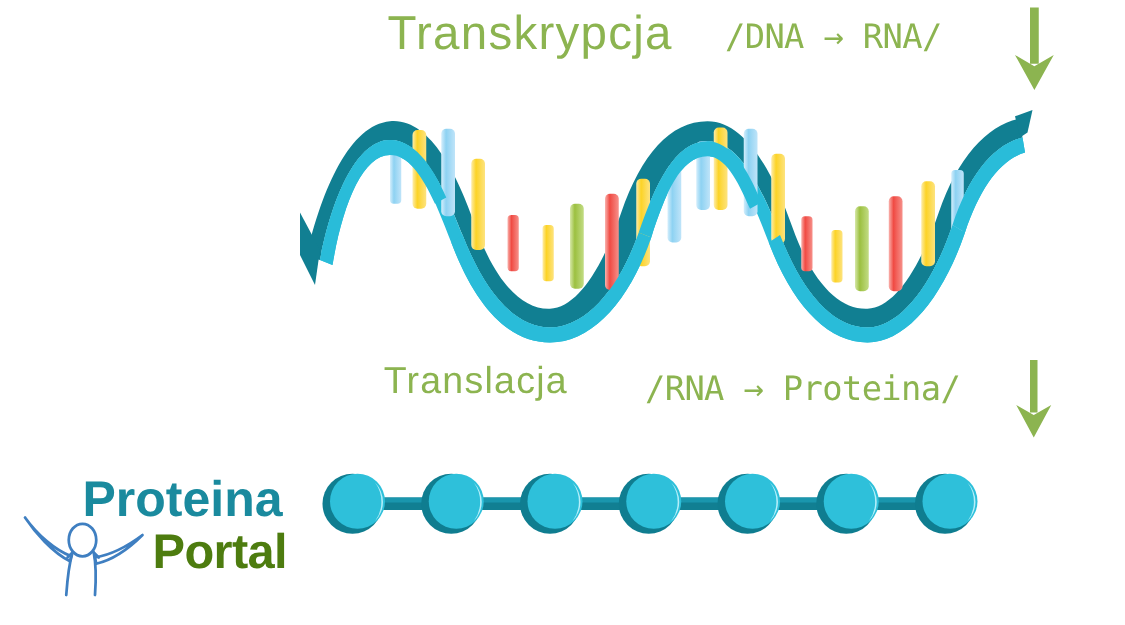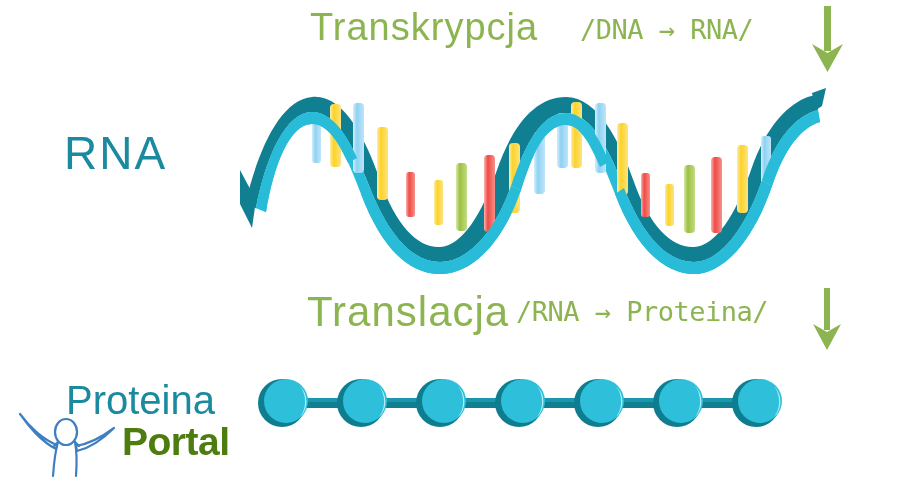--- a/index.html
+++ b/index.html
@@ -31,21 +31,21 @@
   }
   #transkrypcja-formula {
     left: 566px; top: 14px;
     font-size: 27px;
     font-family: "DejaVu Sans Mono", monospace;
     letter-spacing: -0.5px;
     margin-left: 14px;
   }
   #translacja-label {
     left: 307px; top: 288px;
-    font-size: 42px;
+    font-size: 30px;
     letter-spacing: 1px;
     text-align: right;
   }
   #translacja-formula {
     left: 516px; top: 296px;
     font-size: 27px;
     font-family: "DejaVu Sans Mono", monospace;
     letter-spacing: -0.5px;
   }
 
@@ -67,21 +67,21 @@
     position: absolute;
     left: 14px; top: 378px;
     width: 250px; height: 118px;
   }
   #logo-proteina {
     position: absolute;
     left: 52px; top: 0px;
     font-size: 40px;
     color: #1a8a9e;
     font-family: "Liberation Sans", sans-serif;
-    font-weight: 400;
+    font-weight: 700;
     letter-spacing: 0px;
   }
   #logo-portal {
     position: absolute;
     left: 108px; top: 42px;
     font-size: 39px;
     color: #4d7c0f;
     font-weight: bold;
     font-family: "Liberation Sans", sans-serif;
     letter-spacing: -0.5px;
@@ -109,21 +109,20 @@
     <g>
       <rect x="824" y="6" width="7" height="45" fill="#8cb450"></rect>
       <path d="M812 44 L827.5 72 L843 44 L827.5 53 Z" fill="#8cb450"></path>
     </g>
     <g>
       <rect x="824" y="288" width="6" height="42" fill="#8cb450"></rect>
       <path d="M813 324 L827 350 L841 324 L827 332 Z" fill="#8cb450"></path>
     </g>
   </svg>
 
-  <div id="rna-label">RNA</div>
 
   <svg class="layer" width="900" height="500">
     <defs>
 
       <linearGradient id="gBlue" x1="0" y1="0" x2="1" y2="0">
         <stop offset="0%" stop-color="#d4eefc"></stop>
         <stop offset="35%" stop-color="#8ed2f2"></stop>
         <stop offset="100%" stop-color="#bfe4f9"></stop>
       </linearGradient>
       <linearGradient id="gYellow" x1="0" y1="0" x2="1" y2="0">

